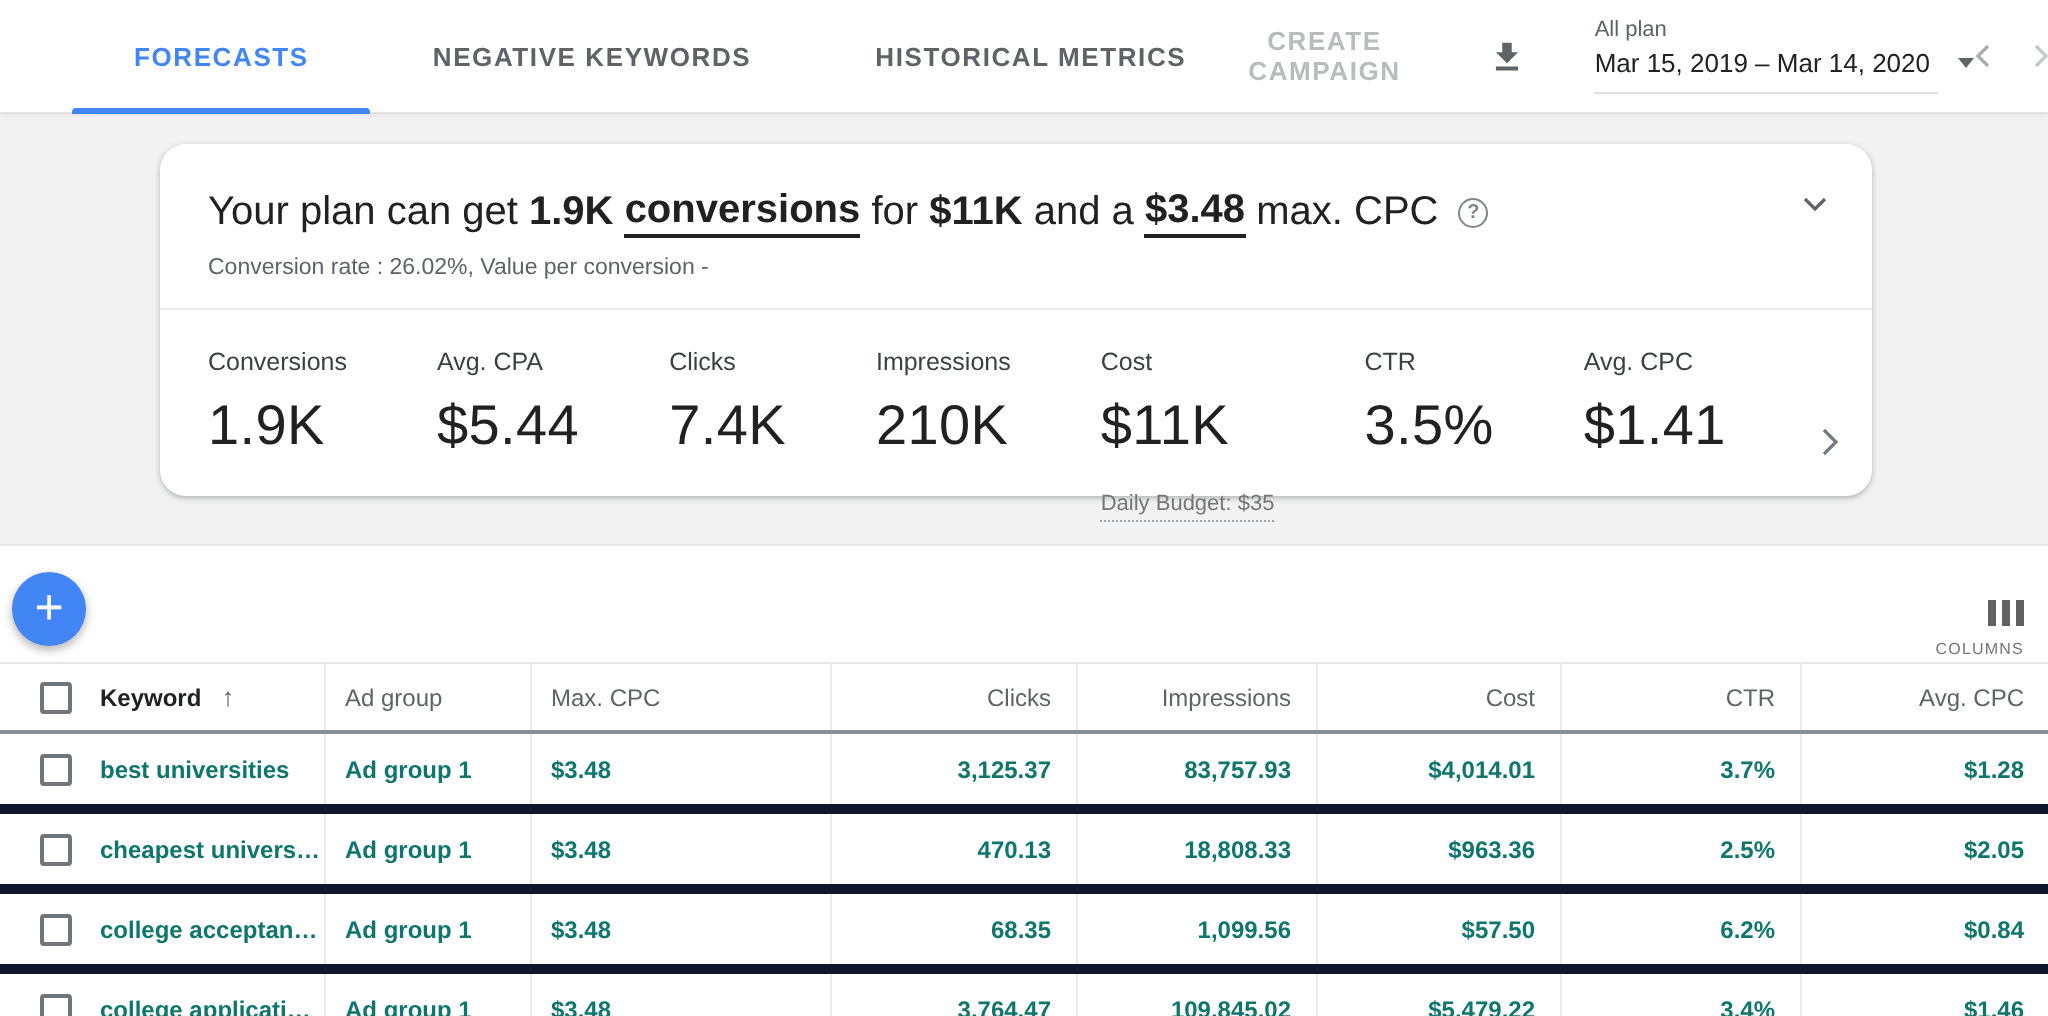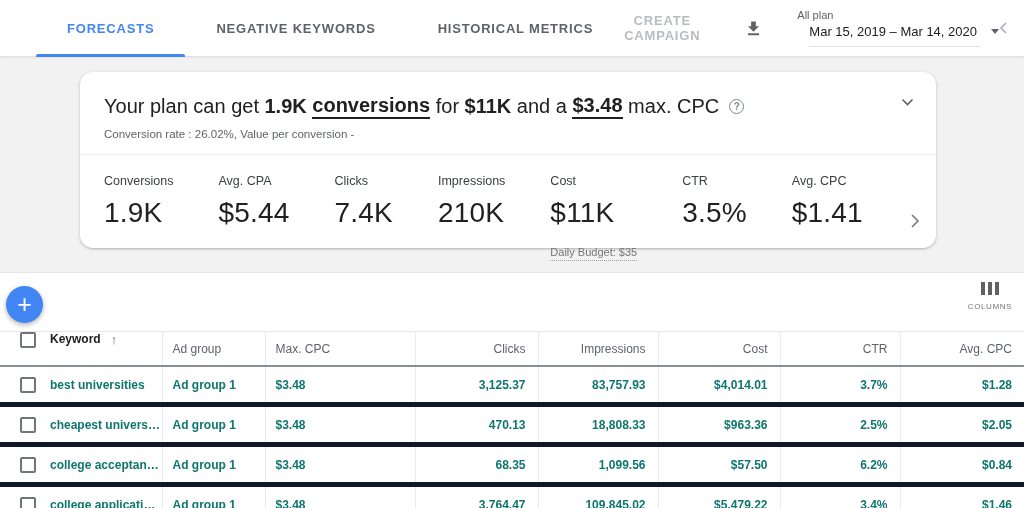--- a/index.html
+++ b/index.html
@@ -30,21 +30,21 @@
   }
   .topbar-right { margin-left:auto; display:flex; align-items:center; padding-right:12px; }
   .create-campaign {
     font-size:13px; font-weight:bold; letter-spacing:.8px; color:#b9bcbf;
     background:none; border:none; margin-right:44px; cursor:default;
     font-family:inherit;
   }
   .download-btn { border:none; background:none; cursor:pointer; margin-right:34px; display:flex; }
   .date-picker { cursor:pointer; }
   .date-label { font-size:11px; color:#5f6368; margin-bottom:3px; }
-  .date-row { display:flex; align-items:center; border-bottom:1px solid #e0e0e0; padding-bottom:7px; width:172px;margin-left:12px; }
+  .date-row { display:flex; align-items:center; border-bottom:1px solid #e0e0e0; padding-bottom:7px; width:172px; }
   .date-value { font-size:13px; color:#202124; white-space:nowrap; }
   .caret-down {
     width:0; height:0; border-left:4px solid transparent; border-right:4px solid transparent;
     border-top:5px solid #5f6368; margin-left:14px;
   }
   .nav-chevron { background:none; border:none; margin-left:14px; cursor:default; display:flex; padding:2px; }
 
   
   .card {
     position:absolute; left:80px; top:72px; width:856px; height:176px;
@@ -82,41 +82,41 @@
   
   .table-section {
     position:absolute; top:272px; left:0; width:1024px; height:236px;
     background:#fff; border-top:1px solid #e6e6e6;
   }
   .fab {
     position:absolute; left:6px; top:13px; width:37px; height:37px; border-radius:50%;
     background:#4285f4; border:none; color:#fff; font-size:25px; line-height:35px;
     box-shadow:0 2px 5px rgba(0,0,0,.3); cursor:pointer; z-index:6;
   }
-  .columns-ctl { position:absolute; right:12px; top:9px; text-align:center; cursor:pointer; background:none; border:none; font-family:inherit; }
+  .columns-ctl { position:absolute; right:12px; top:27px; text-align:right; cursor:pointer; background:none; border:none; font-family:inherit; }
   .columns-icon {
     display:inline-block; width:18px; height:13px;
     background:repeating-linear-gradient(90deg,#616161 0 4px,transparent 4px 7px);
     width:18px;
   }
   .columns-label { font-size:8px; color:#757575; letter-spacing:.6px; margin-top:4px; }
 
   table { position:absolute; top:58px; left:0; width:1024px; border-collapse:collapse; table-layout:fixed; }
   th, td { border-right:1px solid #ebebeb; overflow:hidden; white-space:nowrap; }
   th:last-child, td:last-child { border-right:none; }
   thead th {
     height:33px; font-size:12px; font-weight:normal; color:#5f6368;
     border-top:1px solid #e6e6e6; border-bottom:2px solid #8a8f94;
     text-align:left; vertical-align:middle;
   }
   thead th.num, td.num { text-align:right; padding-right:12px; }
   tbody td { height:35px; font-size:12px; color:#0f766e; border-bottom:5px solid #0f172a; vertical-align:middle;font-weight:bold; }
   .cell-left { padding-left:10px; }
   .kw-cell { display:flex; align-items:center; height:35px; }
-  .kw-head-cell { display:flex; height:33px; }
+  .kw-head-cell { display:flex; align-items:center; height:33px; }
   .checkbox {
     flex:none; width:16px; height:16px; border:2px solid #70757a; border-radius:2px;
     margin-left:20px; background:#fff; cursor:pointer;
   }
   .kw-text { margin-left:14px; overflow:hidden; text-overflow:ellipsis; }
   .kw-head-text { margin-left:14px; font-weight:bold; color:#202124; cursor:pointer; }
   .sort-arrow { margin-left:10px; color:#5f6368; font-size:13px; cursor:pointer; }
 </style>
 </head>
 <body>

